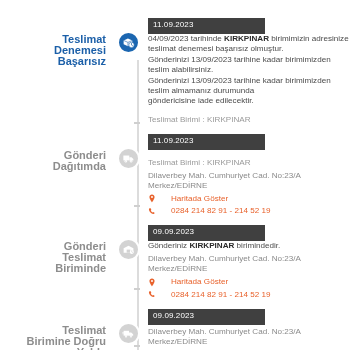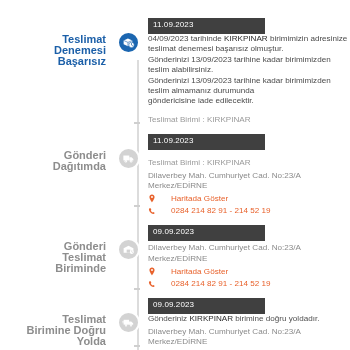--- a/index.html
+++ b/index.html
@@ -138,21 +138,21 @@
     line-height: 10.4px;
     color: #4e4e4e;
     margin: 0;
     white-space: pre-line;
   }
   .entry.active .body-text {
     color: #4a4a4a;
   }
   .body-text b {
     color: #2b2b2b;
-    font-weight: normal;
+    font-weight: bold;
   }
 
   .sub-line {
     font-size: 8.1px;
     line-height: 10.4px;
     color: #9a9a9a;
     margin-top: 8px;
     white-space: pre-line;
   }
 
@@ -292,20 +292,21 @@
               <path d="M3 9.5 12 5.2l9 4.3v8.3H3z" fill="#ffffff"></path>
               <rect x="8.6" y="12.2" width="6.8" height="5.6" fill="#d3d3d3"></rect>
               <circle cx="18" cy="16.6" r="3.6" fill="#ffffff"></circle>
               <path d="M18 14.2v2.4l1.7 1" stroke="#d3d3d3" stroke-width="1.1" stroke-linecap="round"></path>
             </svg>
           </span>
         </div>
       </div>
       <div class="content">
         <div class="date-badge">09.09.2023</div>
+        <p class="body-text"><span>Gönderiniz </span><b>KIRKPINAR</b><span> birimindedir.</span></p>
         <div class="address">Dilaverbey Mah. Cumhuriyet Cad. No:23/A
 Merkez/EDİRNE</div>
         <div class="link-row">
           <span class="glyph">
             <svg viewBox="0 0 12 14" fill="none">
               <path d="M6 0.8c-2.2 0-4 1.8-4 4 0 3 4 8.4 4 8.4s4-5.4 4-8.4c0-2.2-1.8-4-4-4z" fill="#e8622c"></path>
               <circle cx="6" cy="4.8" r="1.5" fill="#ffffff"></circle>
             </svg>
           </span>
           <span class="link-label">Haritada Göster</span>
@@ -337,21 +338,20 @@
               <circle cx="16.6" cy="17.4" r="2.1" fill="#ffffff"></circle>
               <circle cx="7.4" cy="17.4" r="0.8" fill="#d3d3d3"></circle>
               <circle cx="16.6" cy="17.4" r="0.8" fill="#d3d3d3"></circle>
               <path d="M1 12.5h2M1 10h3" stroke="#ffffff" stroke-width="1.1" stroke-linecap="round"></path>
             </svg>
           </span>
         </div>
       </div>
       <div class="content">
         <div class="date-badge">09.09.2023</div>
-        <p class="body-text"><span>Gönderiniz </span><b>KIRKPINAR</b><span> birimine doğru yoldadır.</span></p>
         <div class="address">Dilaverbey Mah. Cumhuriyet Cad. No:23/A
 Merkez/EDİRNE</div>
         <div class="link-row">
           <span class="glyph">
             <svg viewBox="0 0 12 14" fill="none">
               <path d="M6 0.8c-2.2 0-4 1.8-4 4 0 3 4 8.4 4 8.4s4-5.4 4-8.4c0-2.2-1.8-4-4-4z" fill="#e8622c"></path>
               <circle cx="6" cy="4.8" r="1.5" fill="#ffffff"></circle>
             </svg>
           </span>
           <span class="link-label">Haritada Göster</span>

